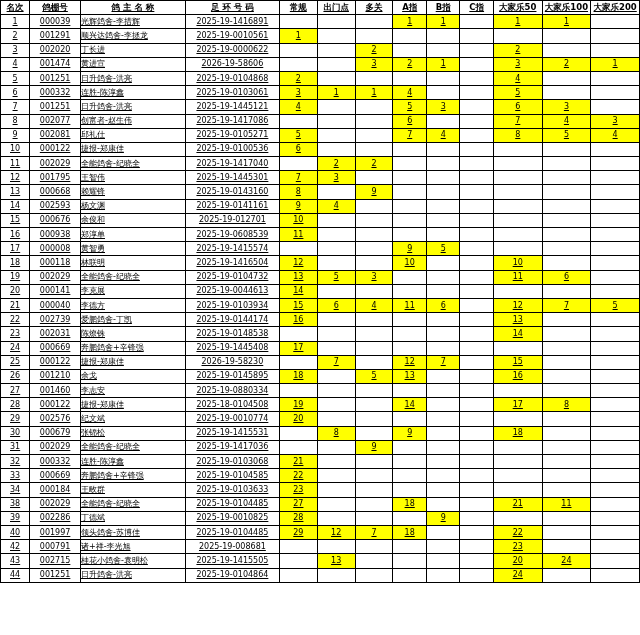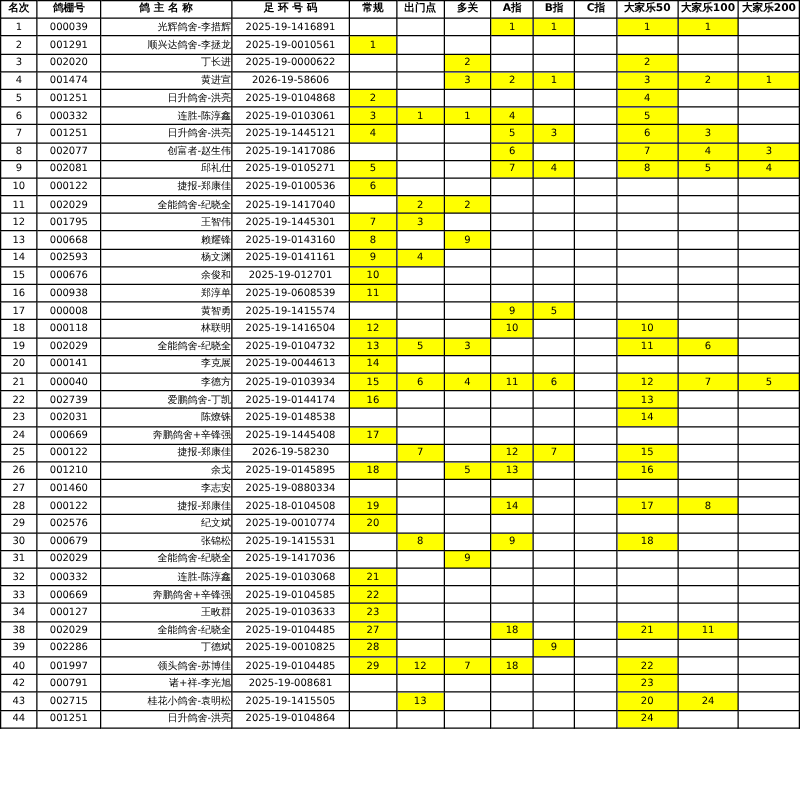--- a/index.html
+++ b/index.html
@@ -1,23 +1,23 @@
 <!DOCTYPE html>
 <html><head>
 <meta charset="utf-8">
 <style>
   html,body{margin:0;padding:0;background:#ffffff;}
   body{font-family:"DejaVu Sans","Liberation Sans",sans-serif;}
-  #page{width:640px;height:635px;position:relative;overflow:hidden;background:#fff;}
+  #page{width:640px;height:635px;position:relative;overflow:hidden;background:#fff;text-decoration:underline;}
   table{border-collapse:collapse;width:640px;table-layout:fixed;}
   th,td{border:1px solid #000;font-size:8px;line-height:1;padding:0;height:13.2px;text-align:center;vertical-align:middle;white-space:nowrap;overflow:hidden;}
   thead th{font-weight:bold;font-size:8.5px;background:#ffffff;}
   td.idx{width:26px;}
   td.ring{width:46px;}
-  td.owner{width:96px;text-align:right;}
+  td.owner{width:96px;text-align:left;}
   td.foot{width:86px;}
   td.col{width:34px;}
   td.col-a{width:30px;}
   td.col-wide{width:44px;}
   .hl{background:#ffff00;}
   .blank{background:#ffffff;}
   thead th.idx{width:26px;}
   thead th.ring{width:46px;}
   thead th.owner{width:96px;}
   thead th.foot{width:86px;}
@@ -538,21 +538,21 @@
           <td class="col blank"></td>
           <td class="col-a blank"></td>
           <td class="col-a blank"></td>
           <td class="col-a blank"></td>
           <td class="col-wide blank"></td>
           <td class="col-wide blank"></td>
           <td class="col-wide blank"></td>
         </tr>
         <tr>
           <td class="idx">34</td>
-          <td class="ring">000127</td>
+          <td class="ring">000184</td>
           <td class="owner">王畋群</td>
           <td class="foot">2025-19-0103633</td>
           <td class="col hl">23</td>
           <td class="col blank"></td>
           <td class="col blank"></td>
           <td class="col-a blank"></td>
           <td class="col-a blank"></td>
           <td class="col-a blank"></td>
           <td class="col-wide blank"></td>
           <td class="col-wide blank"></td>

